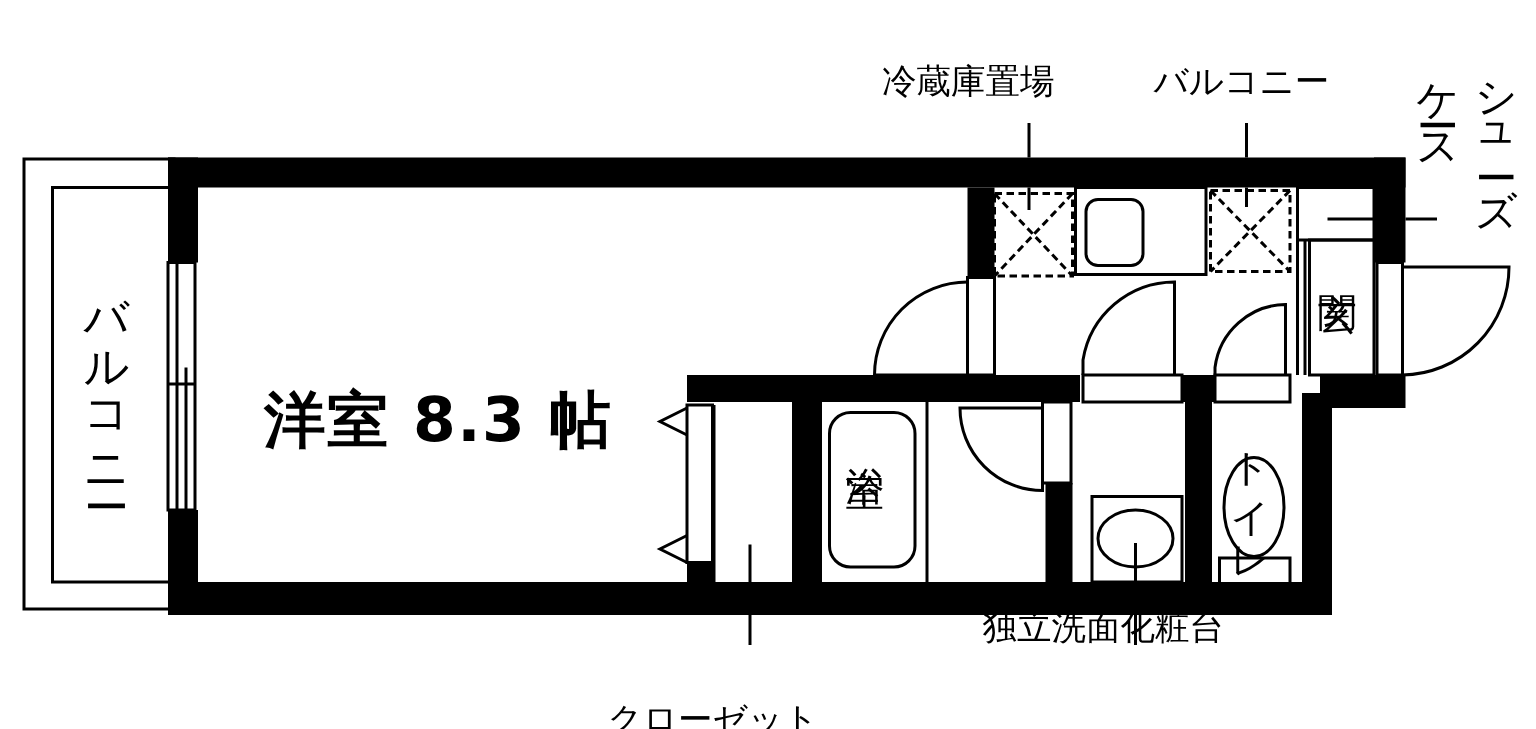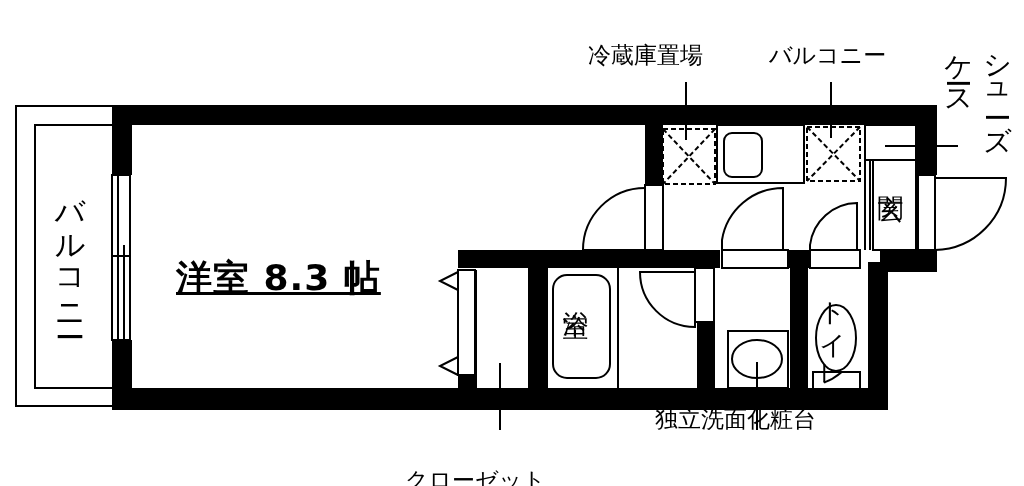--- a/index.html
+++ b/index.html
@@ -2,21 +2,21 @@
 <html><head>
 <meta charset="utf-8">
 <style>
   html, body { margin:0; padding:0; background:#ffffff; }
   body { width:1024px; height:486px; overflow:hidden; position:relative;
          font-family:"DejaVu Sans", sans-serif; }
   #plan { position:absolute; left:0; top:0; width:1024px; height:486px; }
   .lbl { position:absolute; color:#000; font-family:"DejaVu Sans", sans-serif; white-space:nowrap; line-height:1; }
   .h { font-size:23px; }
   .v { font-size:27px; writing-mode:vertical-rl; text-orientation:upright; letter-spacing:2px; }
-  .room { font-size:36px; font-weight:bold; letter-spacing:1px;text-decoration:underline; }
+  .room { font-size:41px; font-weight:bold; letter-spacing:1px; }
 </style>
 </head>
 <body>
 
 <svg id="plan" viewBox="0 0 1024 486" xmlns="http://www.w3.org/2000/svg">
 
   <g fill="none" stroke="#000">
     <rect x="16" y="106" width="100" height="300" stroke-width="2"></rect>
     <rect x="35" y="125" width="81" height="263" stroke-width="2"></rect>
   </g>

